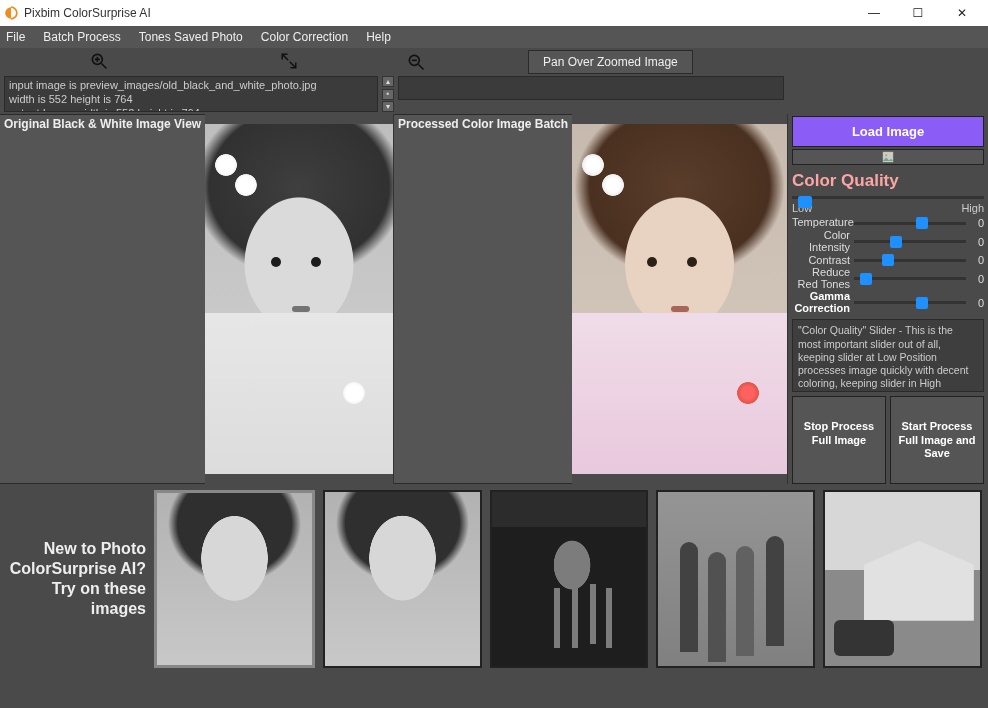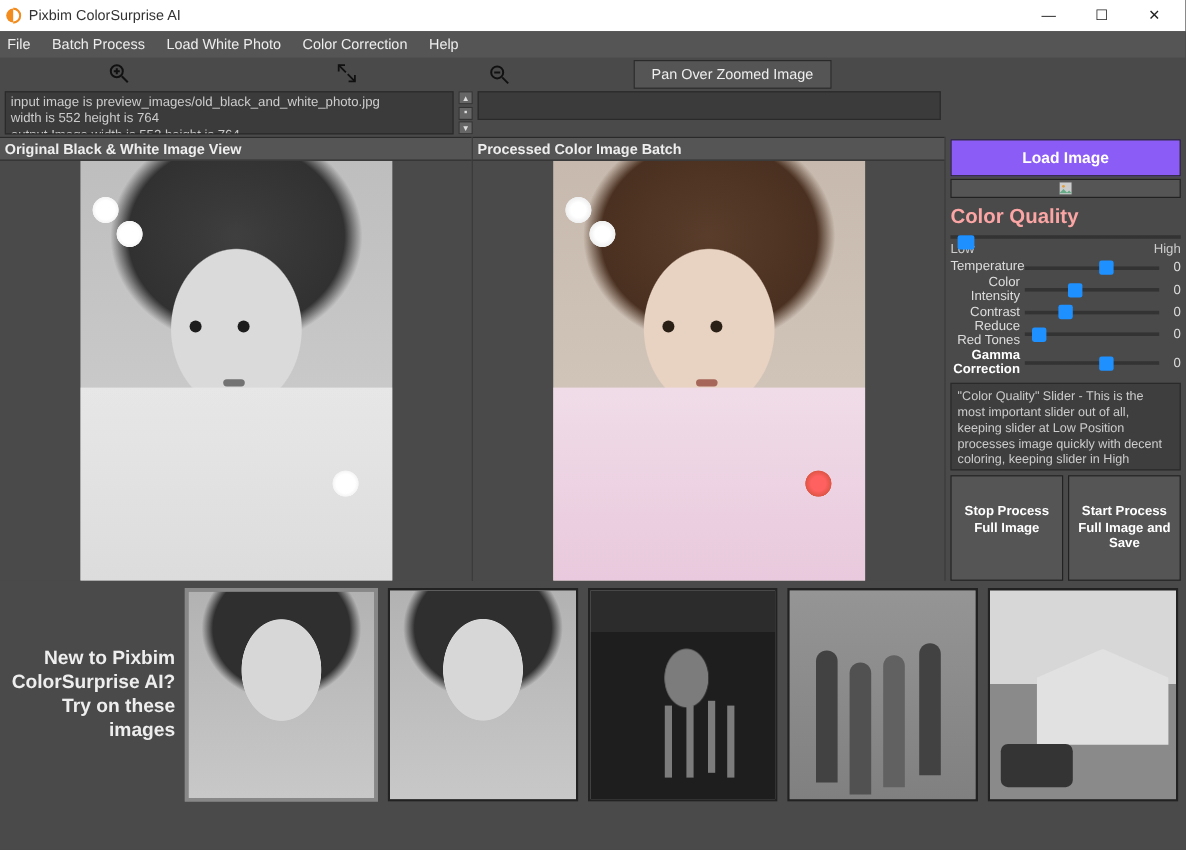--- a/index.html
+++ b/index.html
@@ -117,21 +117,20 @@
     display: flex;
     height: 370px;
   }
   .viewer-col {
     width: 788px;
     display: flex;
   }
   .view-pane {
     width: 50%;
     display: flex;
-    flex-direction: column;
     border-right: 1px solid #333;
     justify-content: center;
   }
   .view-header {
     background: #555;
     border-top: 1px solid #2a2a2a;
     border-bottom: 1px solid #2a2a2a;
     padding: 2px 4px;
     font-size: 12px;
     font-weight: 600;
@@ -354,21 +353,21 @@
       </div>
     <div class="win-btn">
         <span>✕</span>
       </div>
   </div>
 </div>
 
 <div class="menubar">
   <span class="menuitem">File</span>
   <span class="menuitem">Batch Process</span>
-  <span class="menuitem">Load White Photo</span>
+  <span class="menuitem">Tones Saved Photo</span>
   <span class="menuitem">Color Correction</span>
   <span class="menuitem">Help</span>
 </div>
 
 <div class="toolrow">
   <div class="left-tools">
     <span class="icon-btn">
       <svg width="20" height="20" viewBox="0 0 24 24" fill="none" stroke="#111" stroke-width="2">
           <circle cx="10" cy="10" r="6"></circle>
           <line x1="15" y1="15" x2="21" y2="21"></line>
@@ -498,21 +497,21 @@
 
     <div class="proc-btns">
       <div class="pbtn">Stop Process Full Image</div>
       <div class="pbtn">Start Process Full Image and Save</div>
     </div>
   </div>
 </div>
 
 <div class="sample-strip">
   <div class="intro-text" id="intro-text">
-      <div>New to Pixbim ColorSurprise AI?</div>
+      <div>New to Photo ColorSurprise AI?</div>
       <div>Try on these images</div>
     </div>
   <div class="sample selected">
       <div class="sample-art s-portrait"></div>
     </div>
   <div class="sample">
       <div class="sample-art s-portrait"></div>
     </div>
   <div class="sample">
       <div class="sample-art s-deer"></div>

